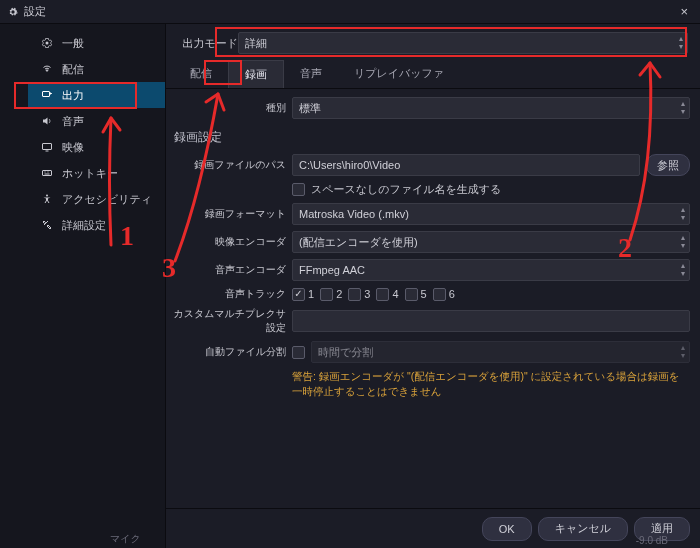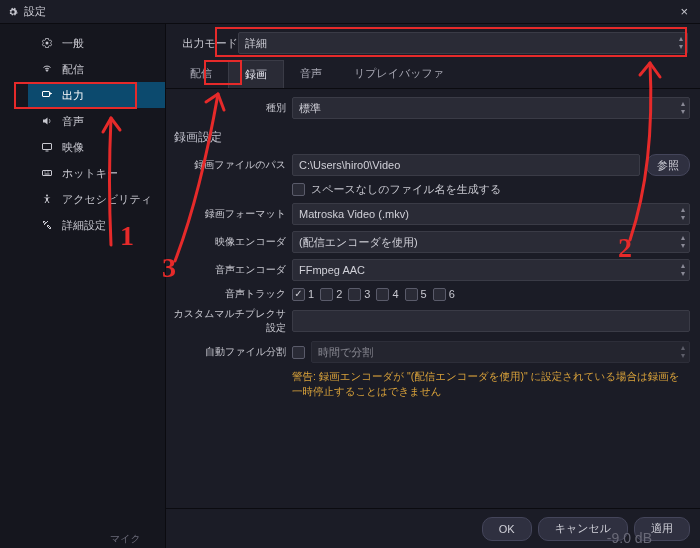--- a/index.html
+++ b/index.html
@@ -274,21 +274,21 @@
         <button class="btn">OK</button>
         <button class="btn">キャンセル</button>
         <button class="btn">適用</button>
       </div>
 
     </div>
   </div>
 </div>
 
 <div style="position:absolute; left:110px; bottom:2px; color:#6a6a78; font-size:10px">マイク</div>
-<div style="position:absolute; right:48px; bottom:2px; color:#6a6a78; font-size:14px">-9.0 dB</div>
+<div style="position:absolute; right:32px; bottom:2px; color:#6a6a78; font-size:10px">-9.0 dB</div>
 
 <div class="rbox" style="left:14px; top:82px; width:123px; height:27px"></div>
 <div class="rbox" style="left:215px; top:27px; width:472px; height:30px"></div>
 <div class="rbox" style="left:204px; top:60px; width:38px; height:25px"></div>
 
 <svg class="arrow" style="left:96px; top:110px;" width="40" height="140">
   <path d="M15 135 Q 12 70 15 8" fill="none" stroke="#e62a2a" stroke-width="3" stroke-linecap="round"></path>
   <path d="M15 8 L7 22 M15 8 L24 20" fill="none" stroke="#e62a2a" stroke-width="3" stroke-linecap="round"></path>
 </svg>
 <div class="rnum" style="left:120px; top:220px">1</div>

